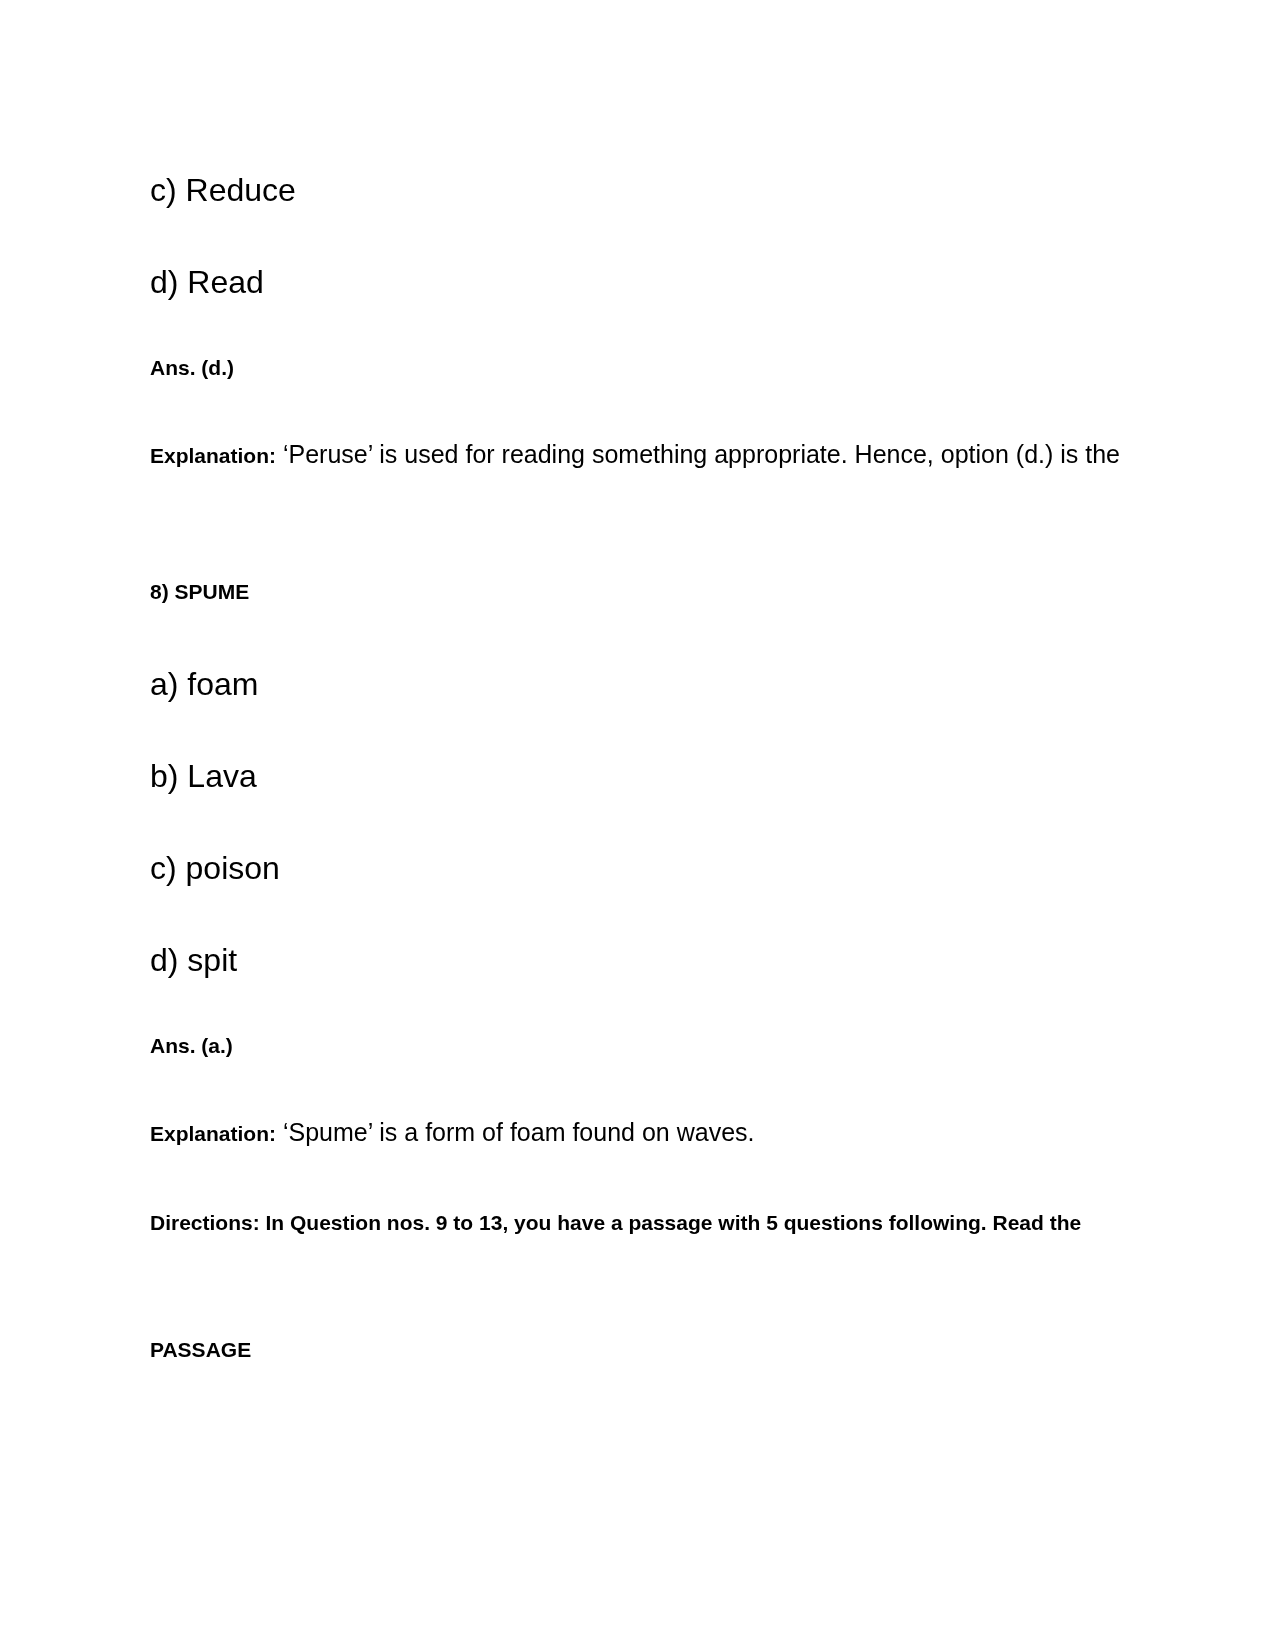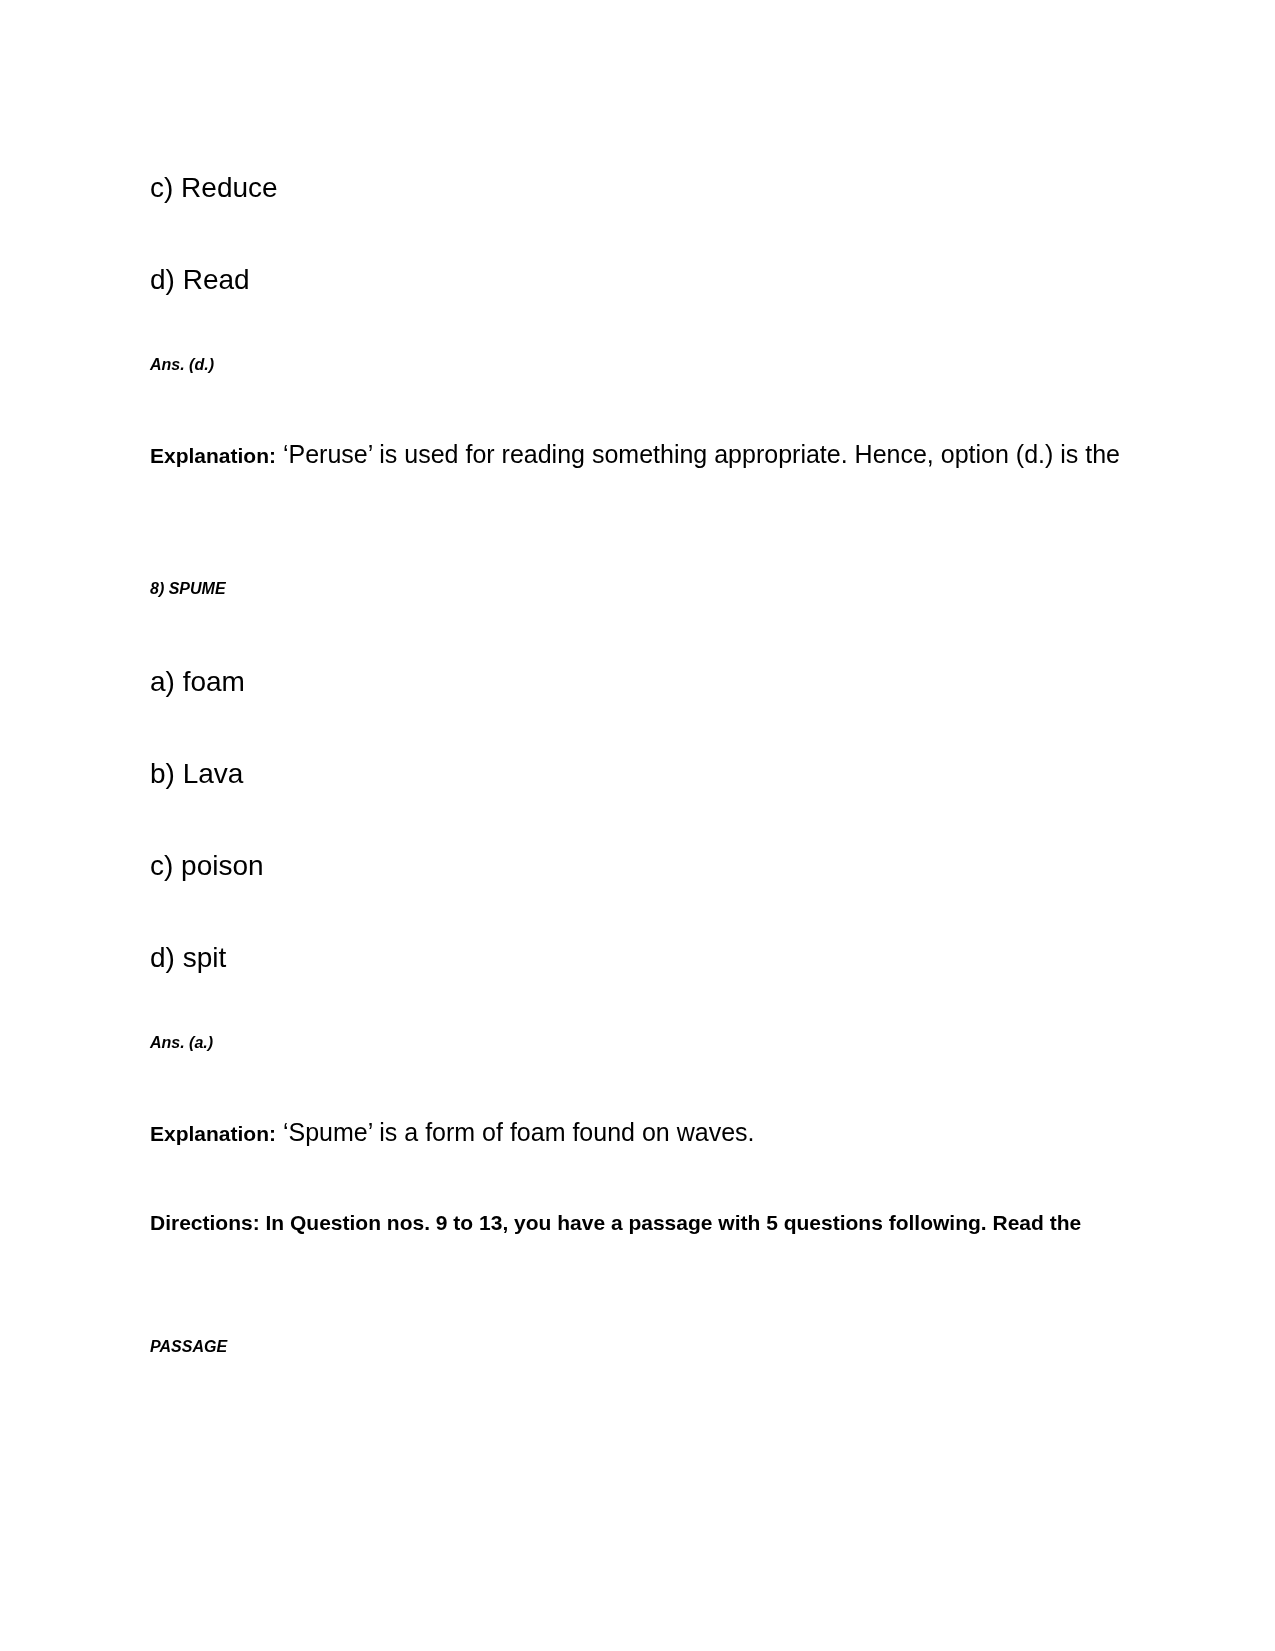--- a/index.html
+++ b/index.html
@@ -1,20 +1,20 @@
 <!DOCTYPE html>
 <html><head>
 <meta charset="utf-8">
 <style>
   html, body { margin: 0; padding: 0; background: #ffffff; }
   body { width: 1275px; height: 1651px; position: relative; overflow: hidden;
          font-family: "Liberation Sans", sans-serif; color: #000; }
   .p { position: absolute; left: 150px; margin: 0; white-space: nowrap; }
-  .opt { font-size: 28px; }
-  .bold-sm { font-size: 16px; font-weight: bold; font-style: italic; }
+  .opt { font-size: 32px; }
+  .bold-sm { font-size: 21px; font-weight: bold; }
   .expl { font-size: 25px; line-height: 48px; white-space: normal; width: 980px; }
   .expl b { font-size: 21px; text-align: center; }
   .dir { font-size: 21px; font-weight: bold; line-height: 42px; white-space: normal; width: 980px; }
 </style>
 </head>
 <body>
 
 <div>
   <p class="p opt" style="top:172px">c) Reduce</p>
   <p class="p opt" style="top:264px">d) Read</p>

